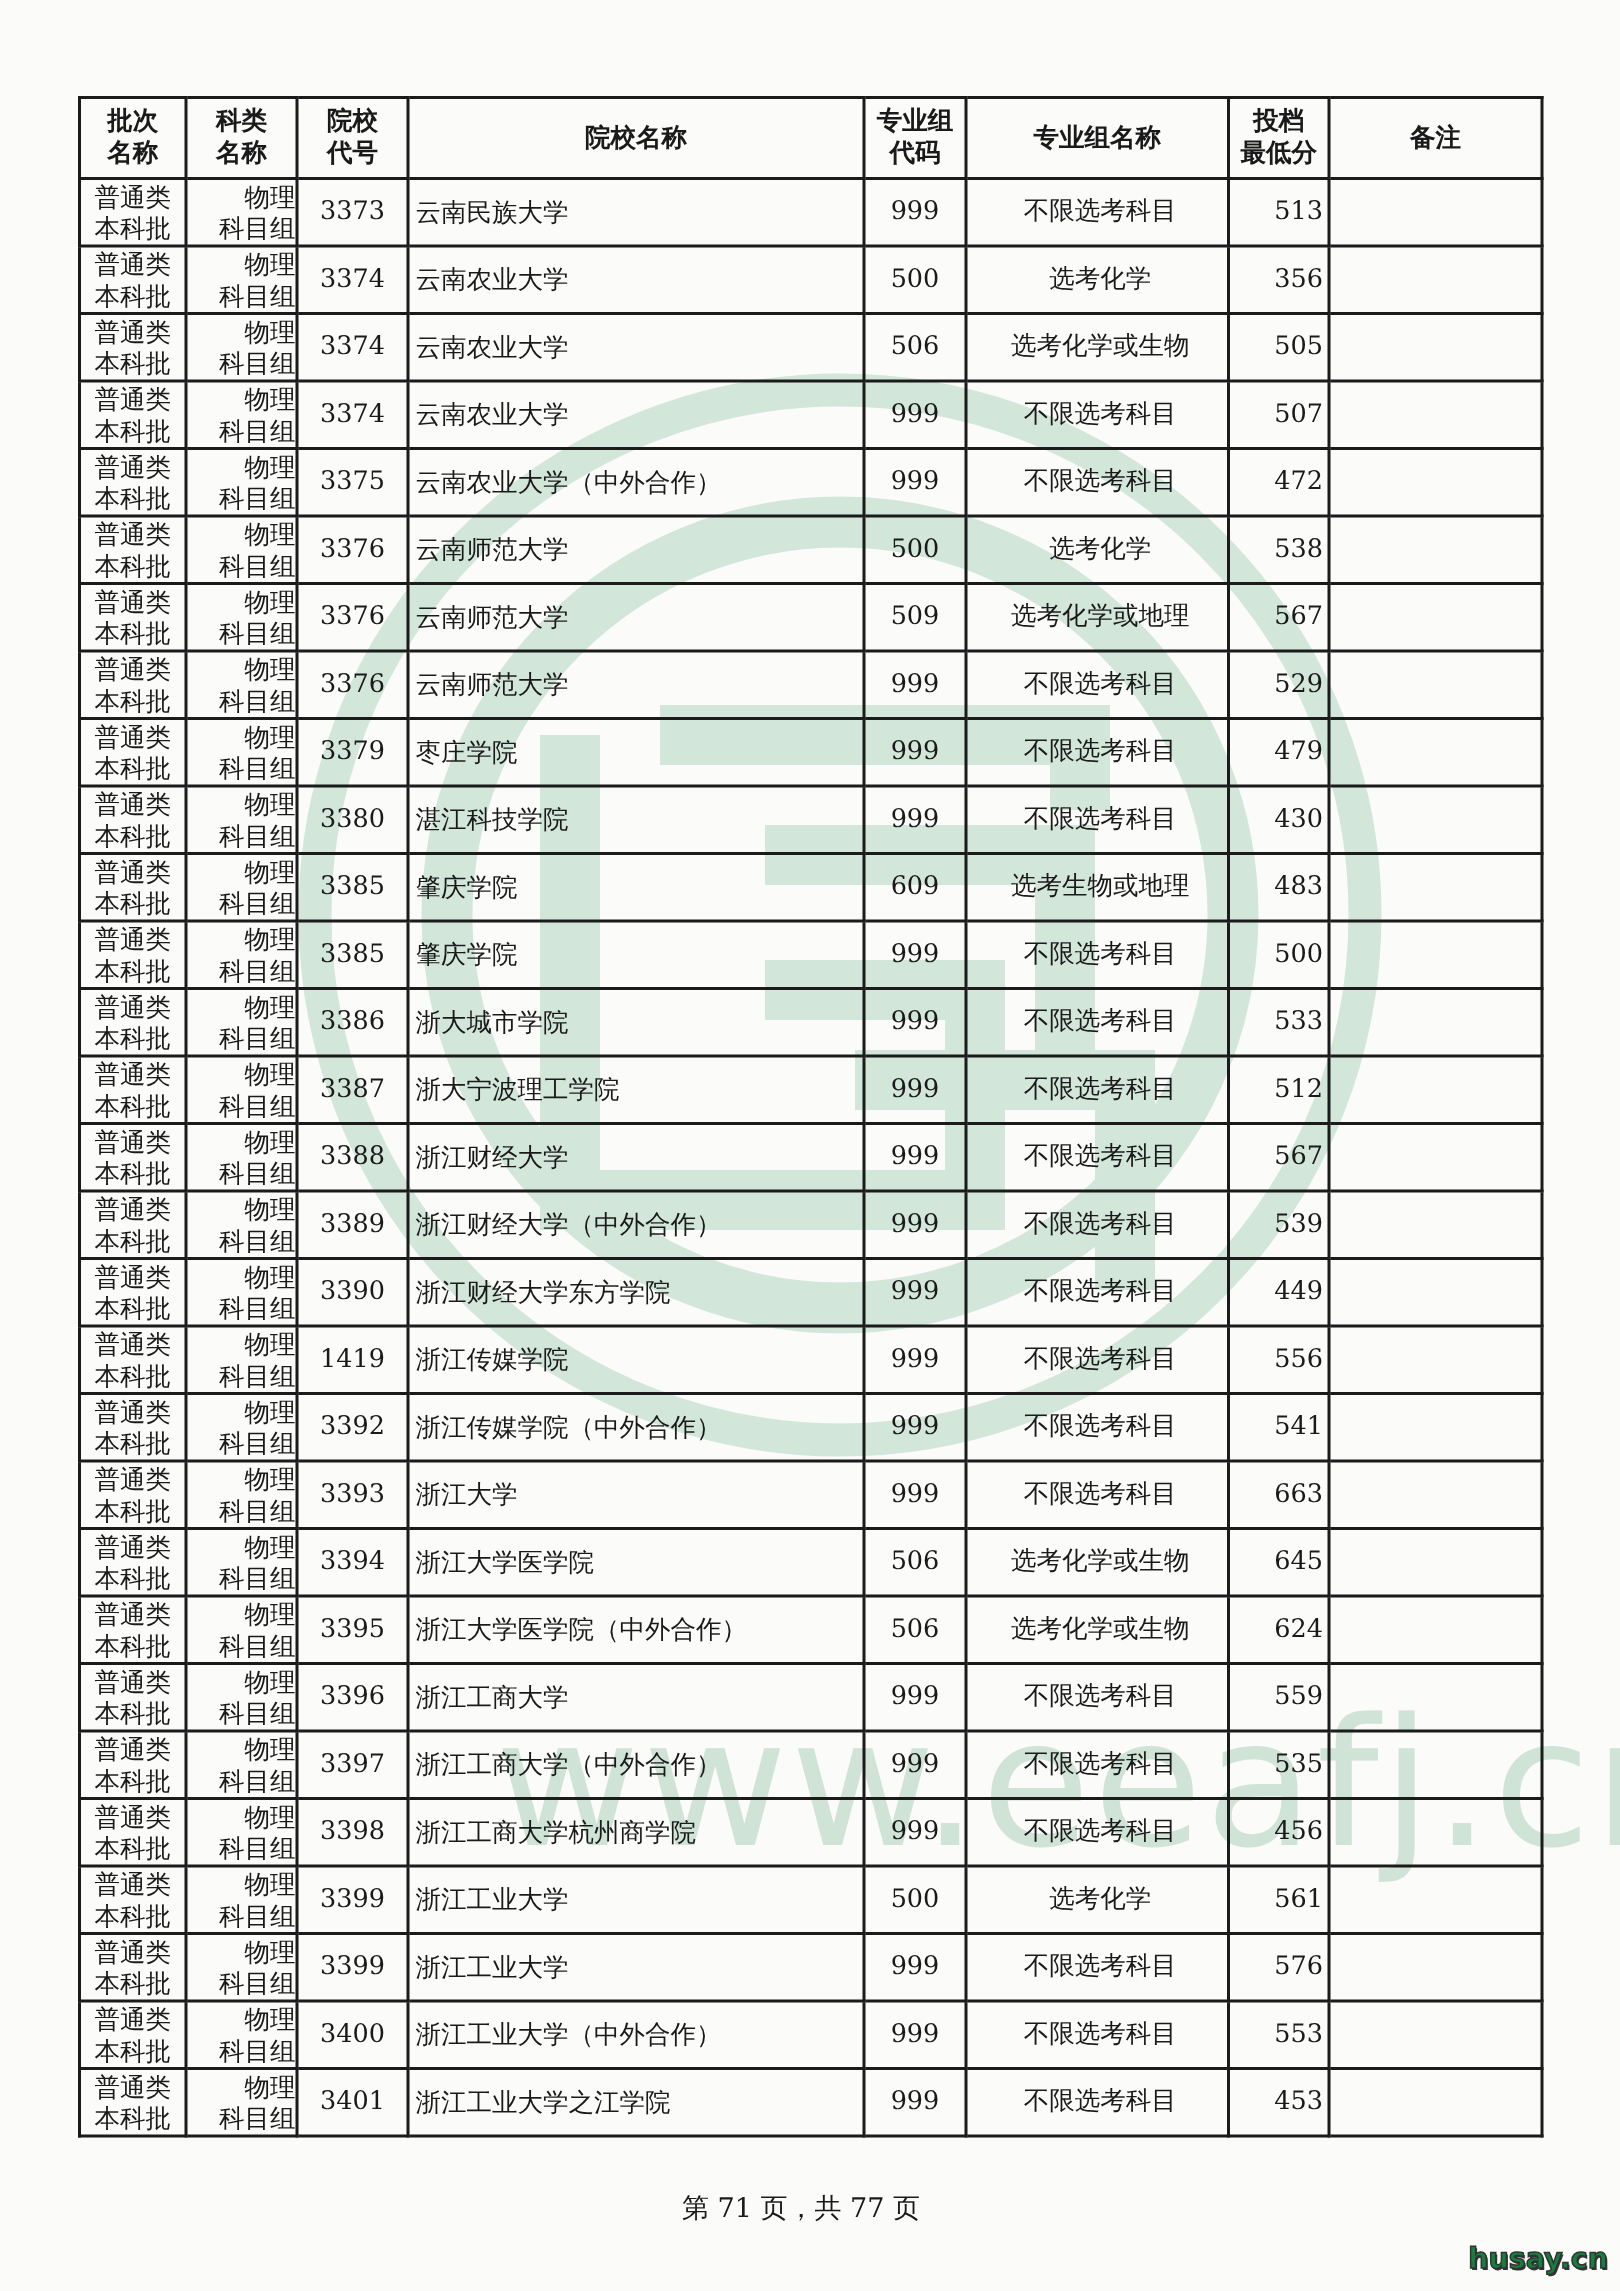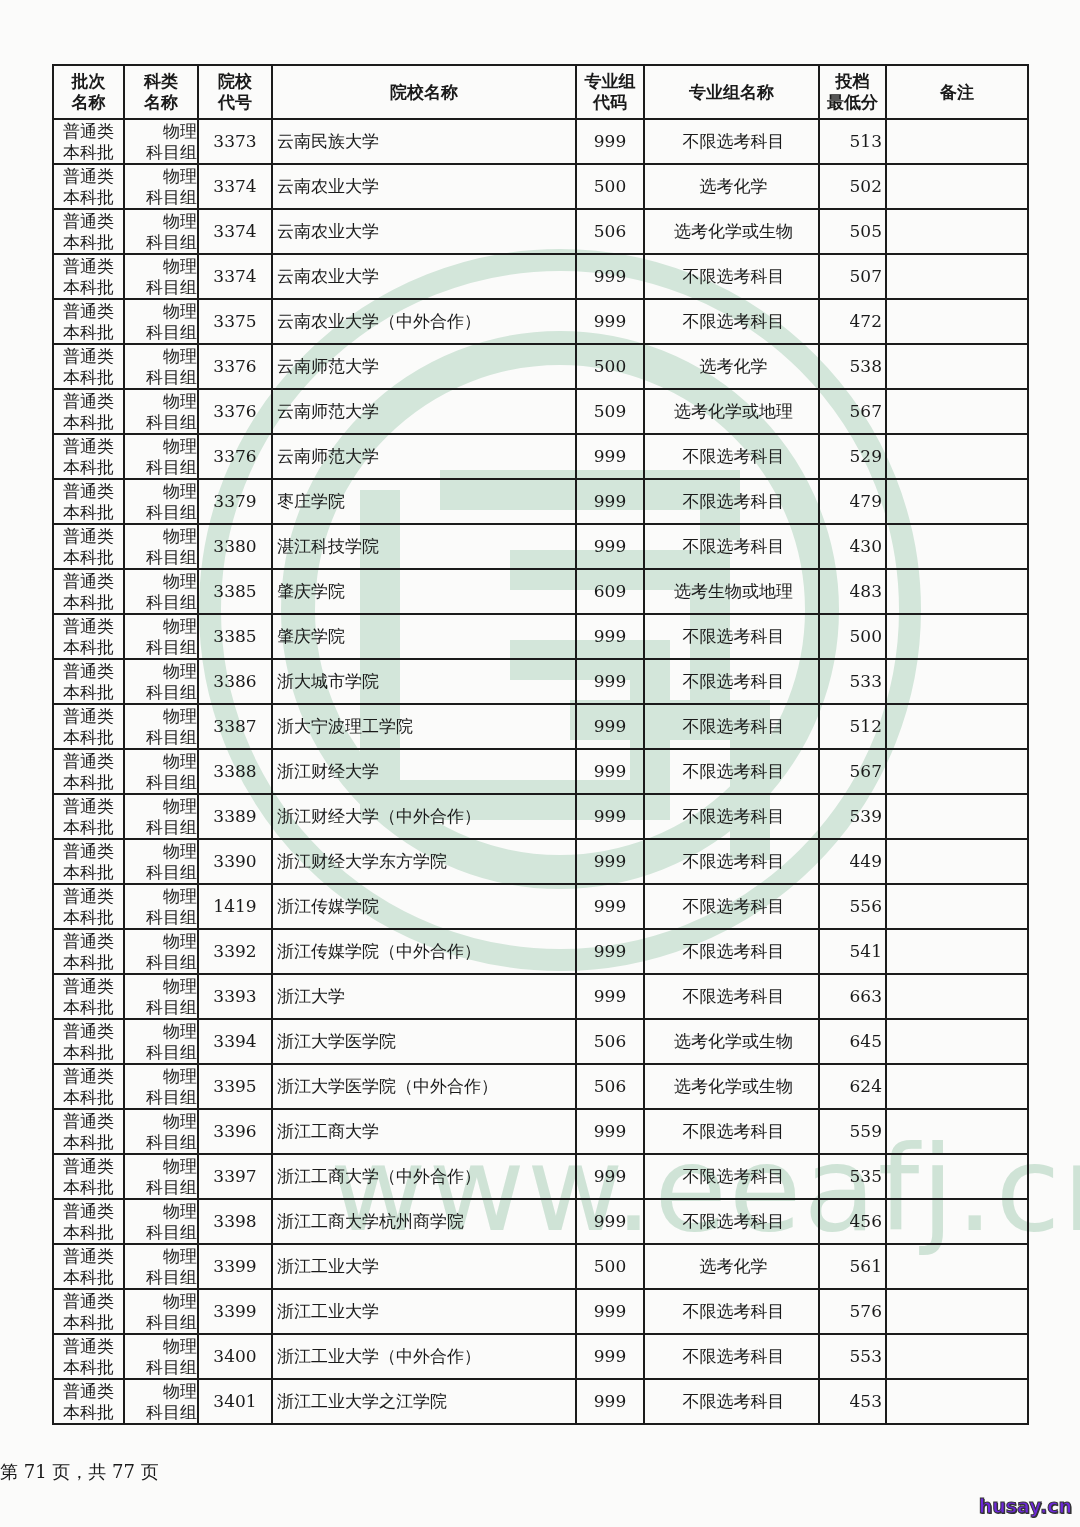--- a/index.html
+++ b/index.html
@@ -56,31 +56,31 @@
   .c-code { text-align: center; }
   .c-name { text-align: left; padding-left: 4px !important; font-family: Liberation Serif, serif; }
   .c-gcode { text-align: center; }
   .c-gname { text-align: center; padding-left: 4px !important; font-family: "DejaVu Sans", sans-serif; }
   .c-score { text-align: right; padding-right: 3px !important; }
   .c-note { }
   .two-line span { display: block; }
   .footer {
     position: absolute;
     top: 1460px; left: 0; width: 1068px;
-    text-align: left;
+    text-align: center;
     font-size: 18px;
     font-family: "DejaVu Serif", serif;
   }
   .corner-mark {
     position: absolute;
     right: 8px; bottom: 10px;
     font-family: "DejaVu Sans", sans-serif;
     font-weight: bold;
     font-size: 19px;
-    color: #6d28d9;
+    color: #15803d;
     -webkit-text-stroke: 1px #333;
     text-shadow: 1px 1px 0 #333;
   }
 </style>
 </head>
 <body>
 
 <svg class="watermark" viewBox="0 0 740 740">
   <circle cx="370" cy="370" r="350" fill="none" stroke="#d3e6da" stroke-width="22"></circle>
   <circle cx="370" cy="370" r="262" fill="none" stroke="#d3e6da" stroke-width="34"></circle>
@@ -149,21 +149,21 @@
           <span>本科批</span>
         </td>
         <td class="c-subj two-line">
           <span>物理</span>
           <span>科目组</span>
         </td>
         <td class="c-code">3374</td>
         <td class="c-name">云南农业大学</td>
         <td class="c-gcode">500</td>
         <td class="c-gname">选考化学</td>
-        <td class="c-score">502</td>
+        <td class="c-score">356</td>
         <td class="c-note"></td>
       </tr>
       <tr>
         <td class="c-batch two-line">
           <span>普通类</span>
           <span>本科批</span>
         </td>
         <td class="c-subj two-line">
           <span>物理</span>
           <span>科目组</span>

